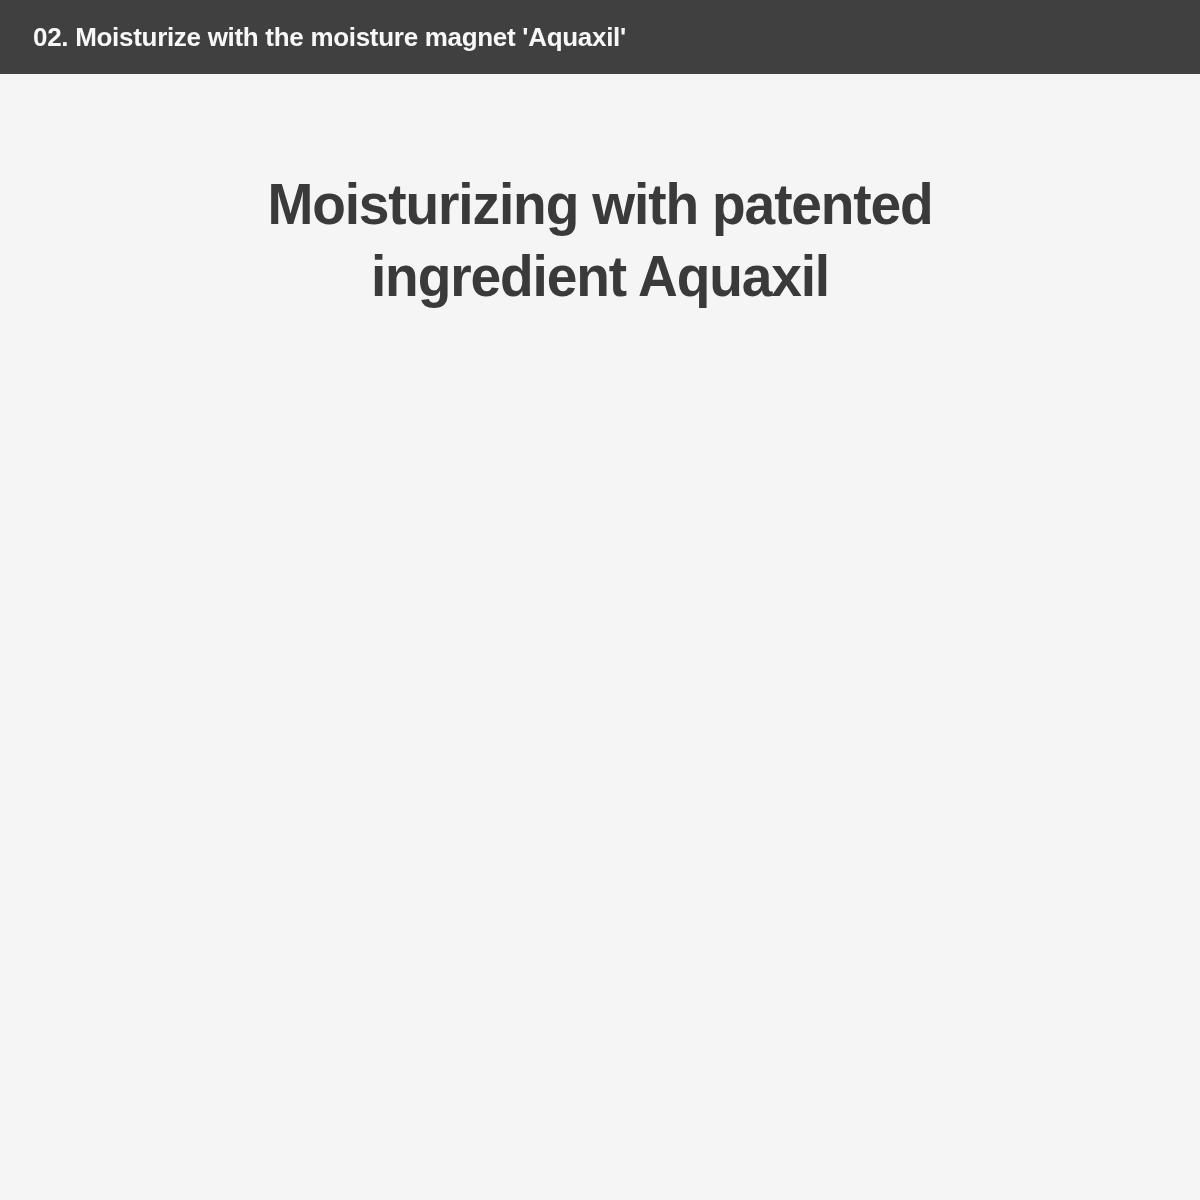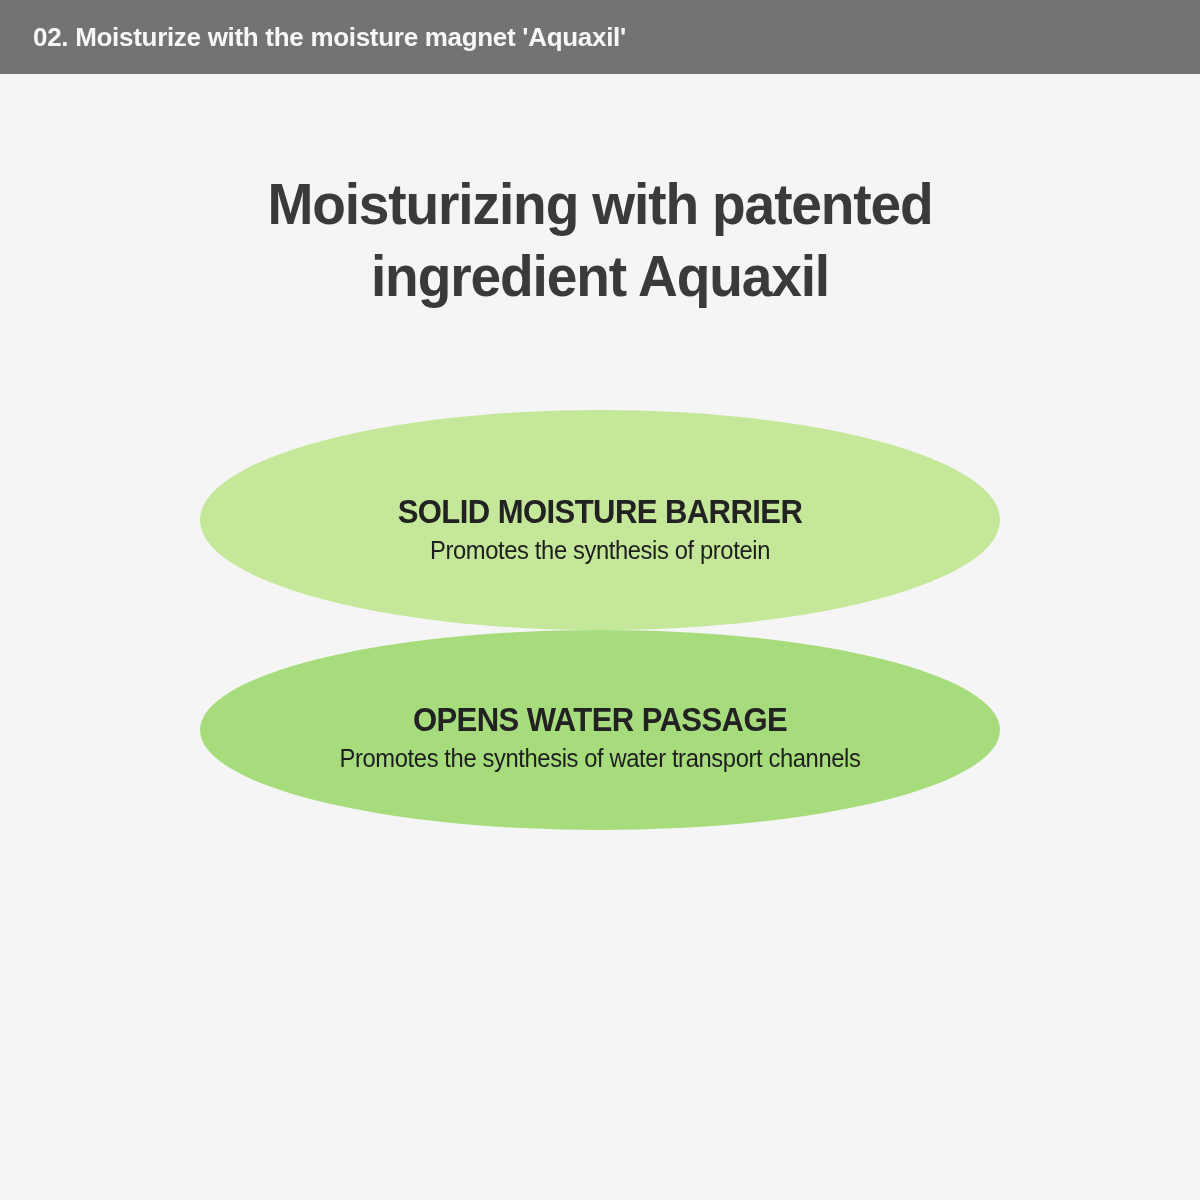--- a/index.html
+++ b/index.html
@@ -103,39 +103,27 @@
     color: #1e1e1e;
     letter-spacing: -0.4px;
     line-height: 34px;
     margin-top: 1px;
     transform: scaleX(0.95);
   }
 </style>
 </head>
 <body style="background: rgb(245, 245, 245);">
 
-<div id="header-band" style="background: #737373;">
+<div id="header-band" style="background: #404040;">
   <div id="header-label" style="color: rgb(247, 247, 247);">02. Moisturize with the moisture magnet 'Aquaxil'</div>
 </div>
 
 <div id="page-title" style="color: rgb(58, 58, 58);">
   <span class="title-line">Moisturizing with patented</span>
   <span class="title-line">ingredient Aquaxil</span>
 </div>
 
 <div id="ellipse-stack">
 
-  <div class="ellipse ellipse-1" style="background: rgb(196, 231, 154);">
-    <div class="ellipse-text">
-      <span class="ellipse-heading">SOLID MOISTURE BARRIER</span>
-      <span class="ellipse-sub">Promotes the synthesis of protein</span>
-    </div>
-  </div>
 
-  <div class="ellipse ellipse-2" style="background: rgb(167, 220, 125);">
-    <div class="ellipse-text">
-      <span class="ellipse-heading">OPENS WATER PASSAGE</span>
-      <span class="ellipse-sub">Promotes the synthesis of water transport channels</span>
-    </div>
-  </div>
 
 
 </div>
 
 </body></html>

